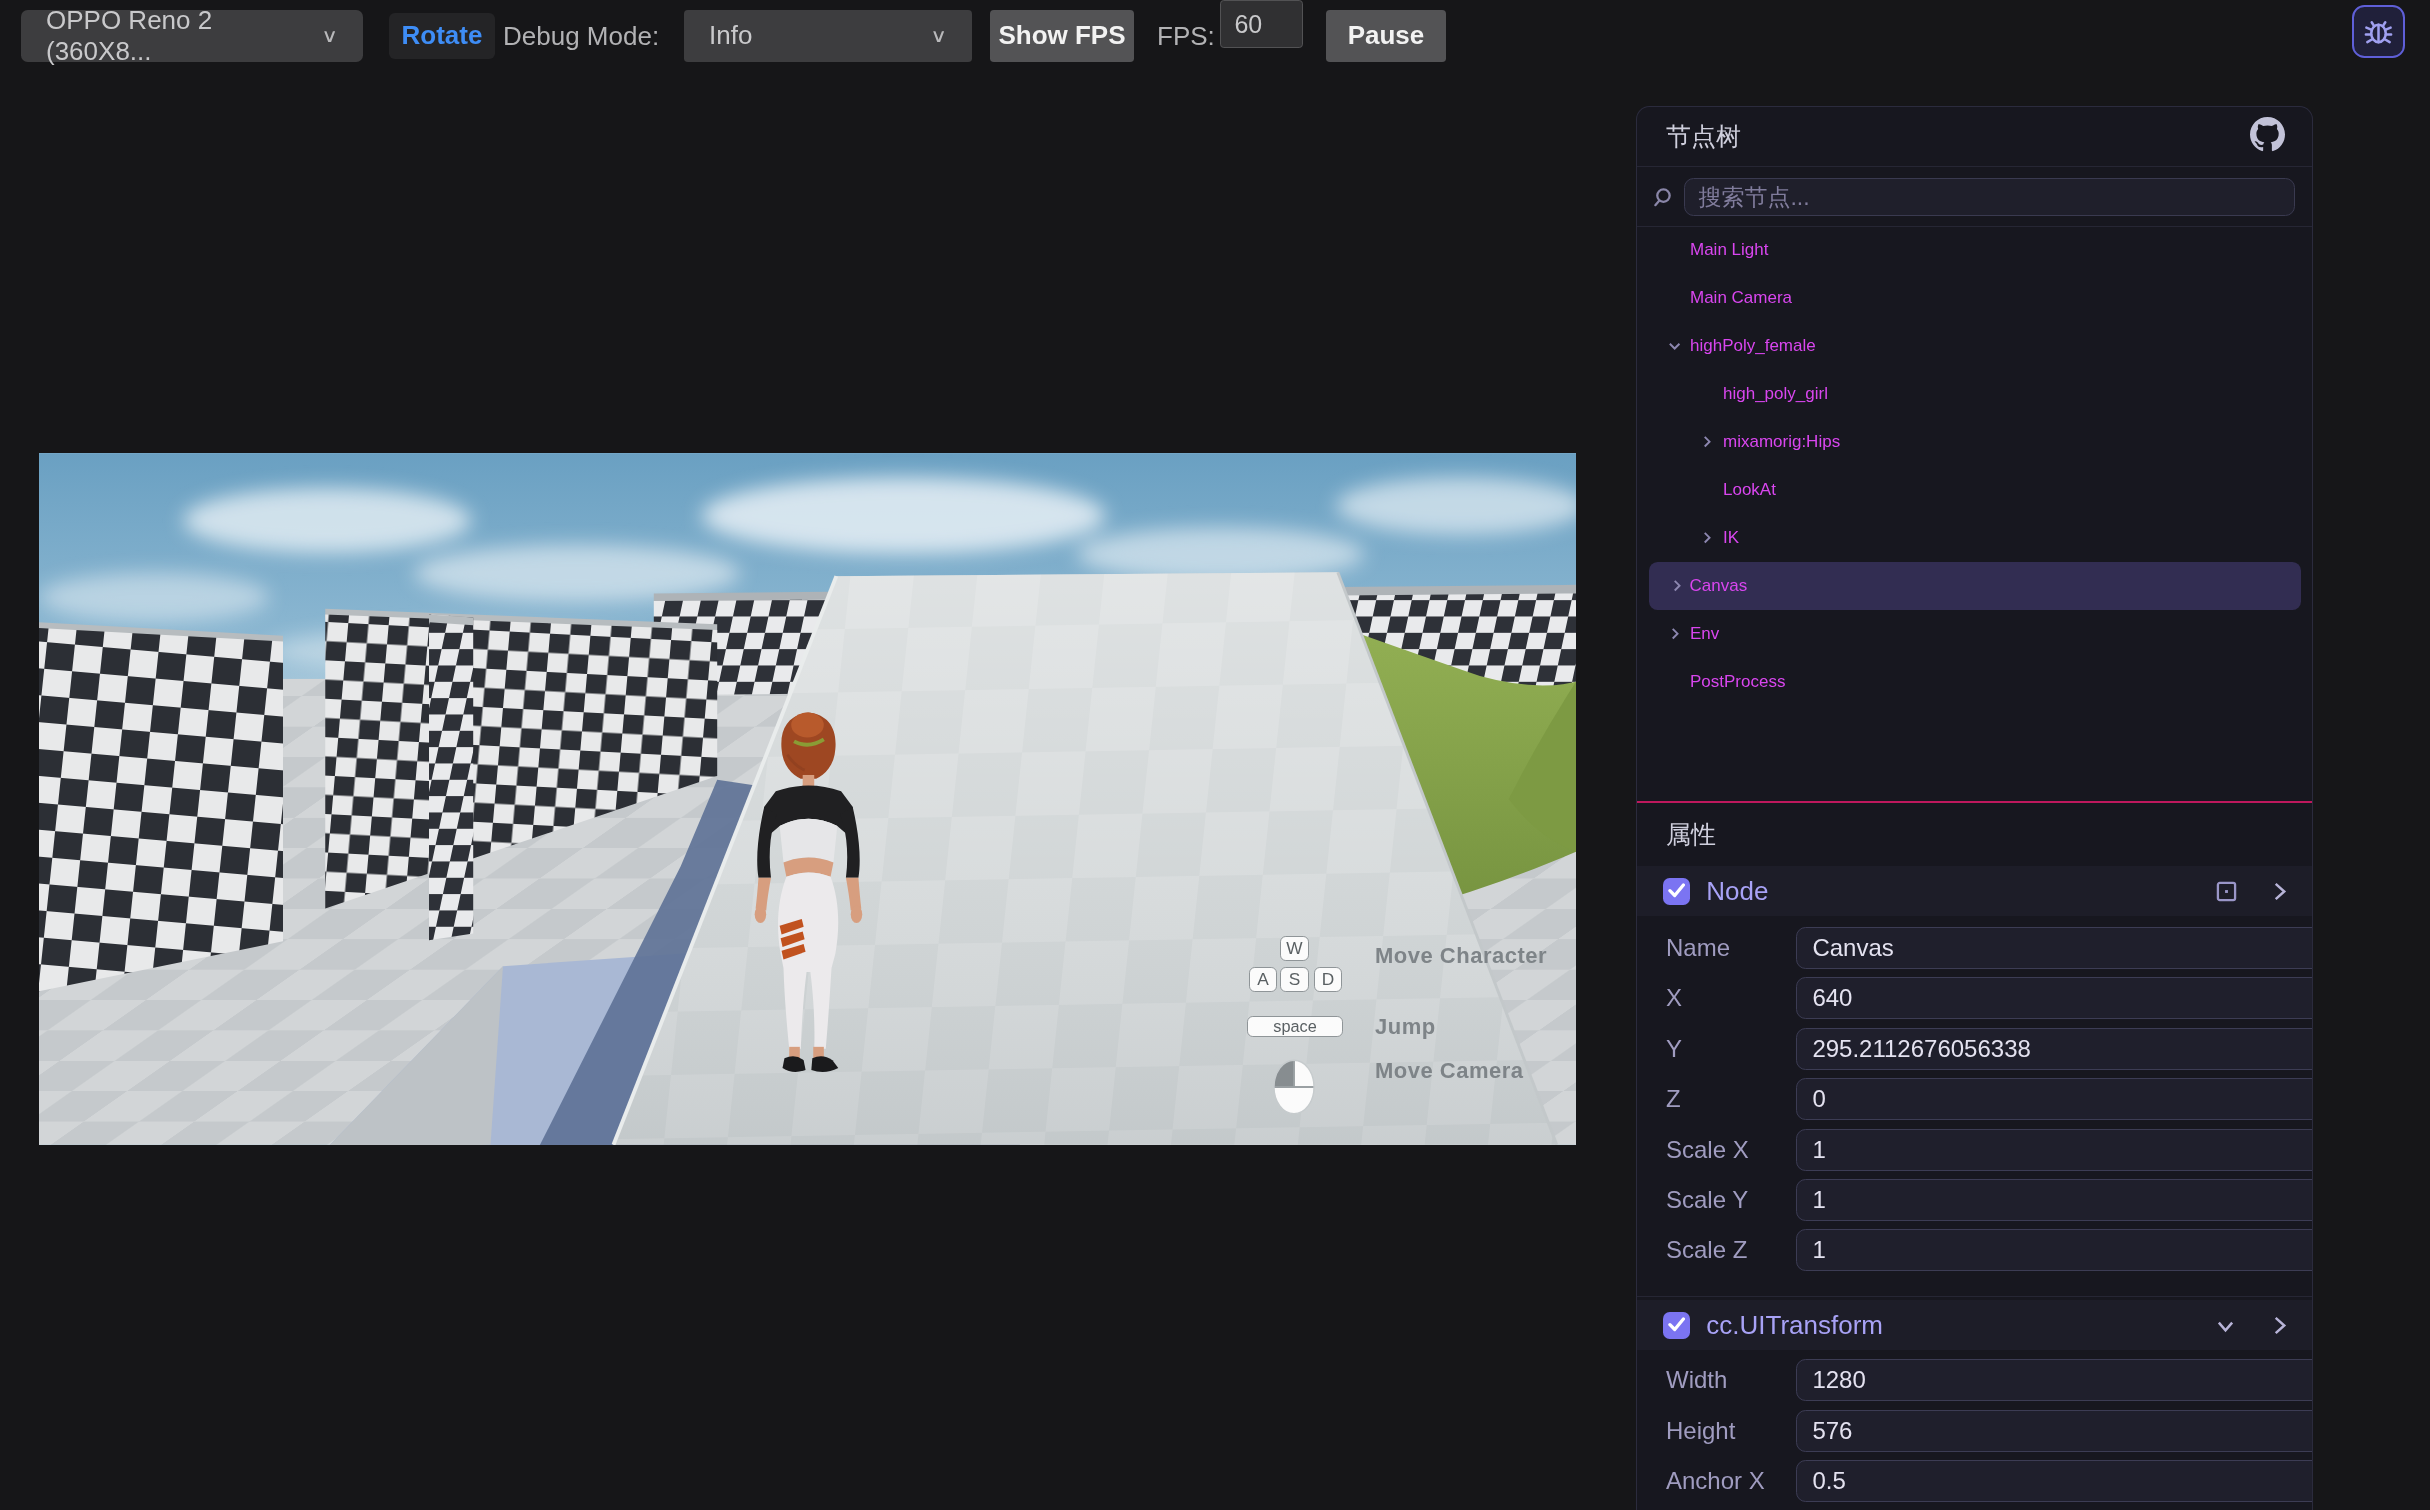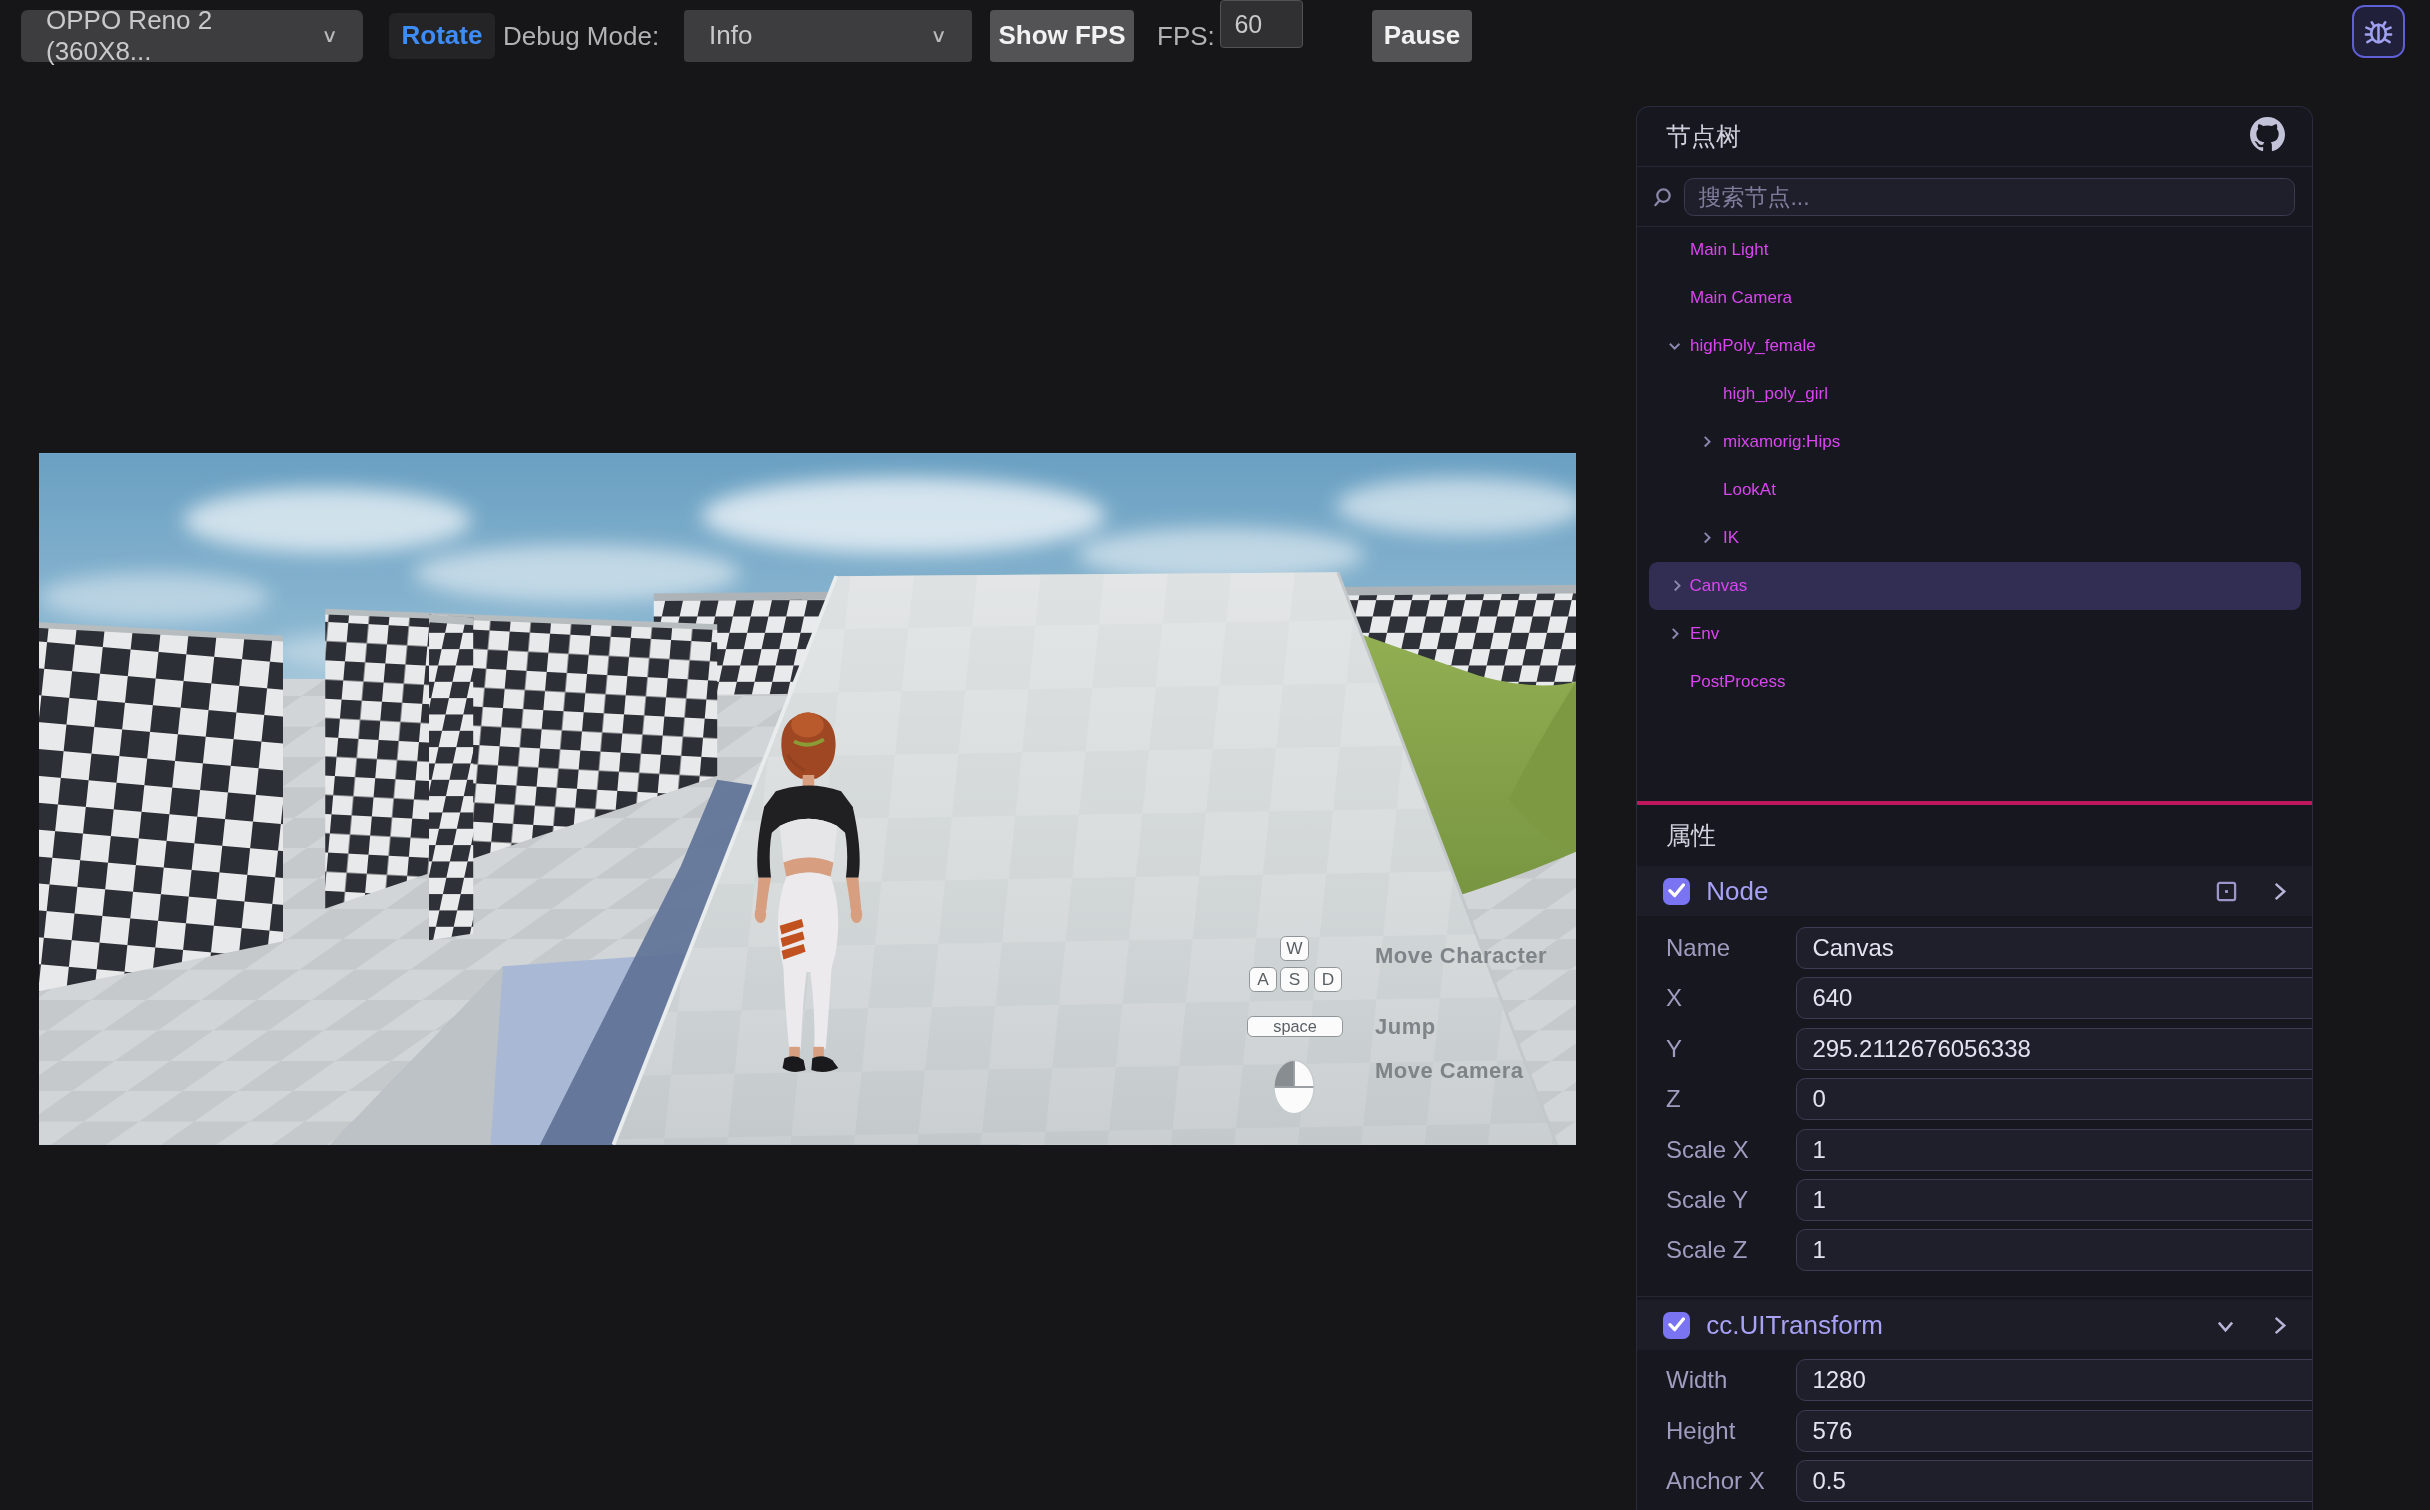--- a/index.html
+++ b/index.html
@@ -39,21 +39,21 @@
   .tree-row{position:relative;height:48px;display:flex;align-items:center;color:#d946ef;font-size:17px;cursor:pointer;}
   .tree-row.sel{background:#322d52;border-radius:8.6px;margin:0 11.5px;}
   .tree-row .tchev{position:absolute;display:flex;color:#8d87b0;}
   .d0 .tlabel{padding-left:53px;}
   .d1 .tlabel{padding-left:86px;}
   .d0 .tchev{left:29px;}
   .d1 .tchev{left:61px;}
   .tree-row.sel .tlabel{padding-left:41px;}
   .tree-row.sel .tchev{left:19px;}
 
-  .props-header{position:absolute;left:0;top:694px;width:100%;height:65px;display:flex;align-items:center;padding:0 29px;border-top:4px solid #be185d;}
+  .props-header{position:absolute;left:0;top:694px;width:100%;height:65px;display:flex;align-items:center;padding:0 29px;border-top:2px solid #be185d;}
   .comp-header{position:absolute;left:0;width:100%;height:50px;background:#1d1d28;display:flex;align-items:center;padding:0 23px 0 26px;}
   .checkbox{width:27px;height:27px;border-radius:6.7px;background:#7b74f2;display:flex;align-items:center;justify-content:center;cursor:pointer;flex:0 0 auto;}
   .checkbox svg{display:block;}
   .comp-title{color:#a8a2f6;font-size:26px;margin-left:16.3px;flex:1;}
   .comp-icons{display:flex;align-items:center;gap:33px;color:#b8b4d8;}
   .ci{cursor:pointer;display:flex;align-items:center;}
   .field{position:absolute;left:0;width:100%;height:42px;}
   .field .flabel{position:absolute;left:29px;top:0;height:42px;line-height:42px;color:#a09cc0;font-size:24px;}
   .field .finput{position:absolute;left:159px;top:0;width:601px;height:42px;background:#1f1f2c;border:1px solid #3c3c54;border-radius:9.6px;color:#e4e2f0;font-size:24px;padding:0 15.4px;outline:none;}
   .sect-divider{position:absolute;left:0;width:100%;border-top:1px solid #262634;}
@@ -75,21 +75,21 @@
     <div class="tb tb-label" style="left:503px;top:0;height:73px;">Debug Mode:</div>
     <div class="tb select" style="left:684px;top:9.6px;width:288px;height:52px;border-radius:3.8px;gap:16px;">
       <span>Info</span>
       <span class="chev">∨</span>
     </div>
     <div class="tb btn btn-gray" style="left:990px;top:9.6px;width:144px;height:52px;border-radius:3.8px;">
       <span>Show FPS</span>
     </div>
     <div class="tb tb-label" style="left:1157px;top:0;height:73px;">FPS:</div>
     <input class="tb-input tb" style="left: 1220px; top: 0;" value="60">
-    <div class="tb btn btn-gray" style="left:1326px;top:9.6px;width:100px;height:52px;border-radius:3.8px;margin-left:46px;">
+    <div class="tb btn btn-gray" style="left:1326px;top:9.6px;width:120px;height:52px;border-radius:3.8px;">
       <span>Pause</span>
     </div>
     <div class="bug-btn">
       <svg width="33" height="33" viewBox="0 0 34 34">
         <g stroke="#a0a0f0" stroke-width="2.6" fill="none" stroke-linecap="round">
           <ellipse cx="17" cy="19" rx="7.5" ry="9"></ellipse>
           <path d="M17 10 v18"></path>
           <path d="M12.5 11.5 L10 7.5 M21.5 11.5 L24 7.5"></path>
           <path d="M9.5 15 L4.5 13 M9.5 20 L4 20 M10.5 25 L5.5 28"></path>
           <path d="M24.5 15 L29.5 13 M24.5 20 L30 20 M23.5 25 L28.5 28"></path>

